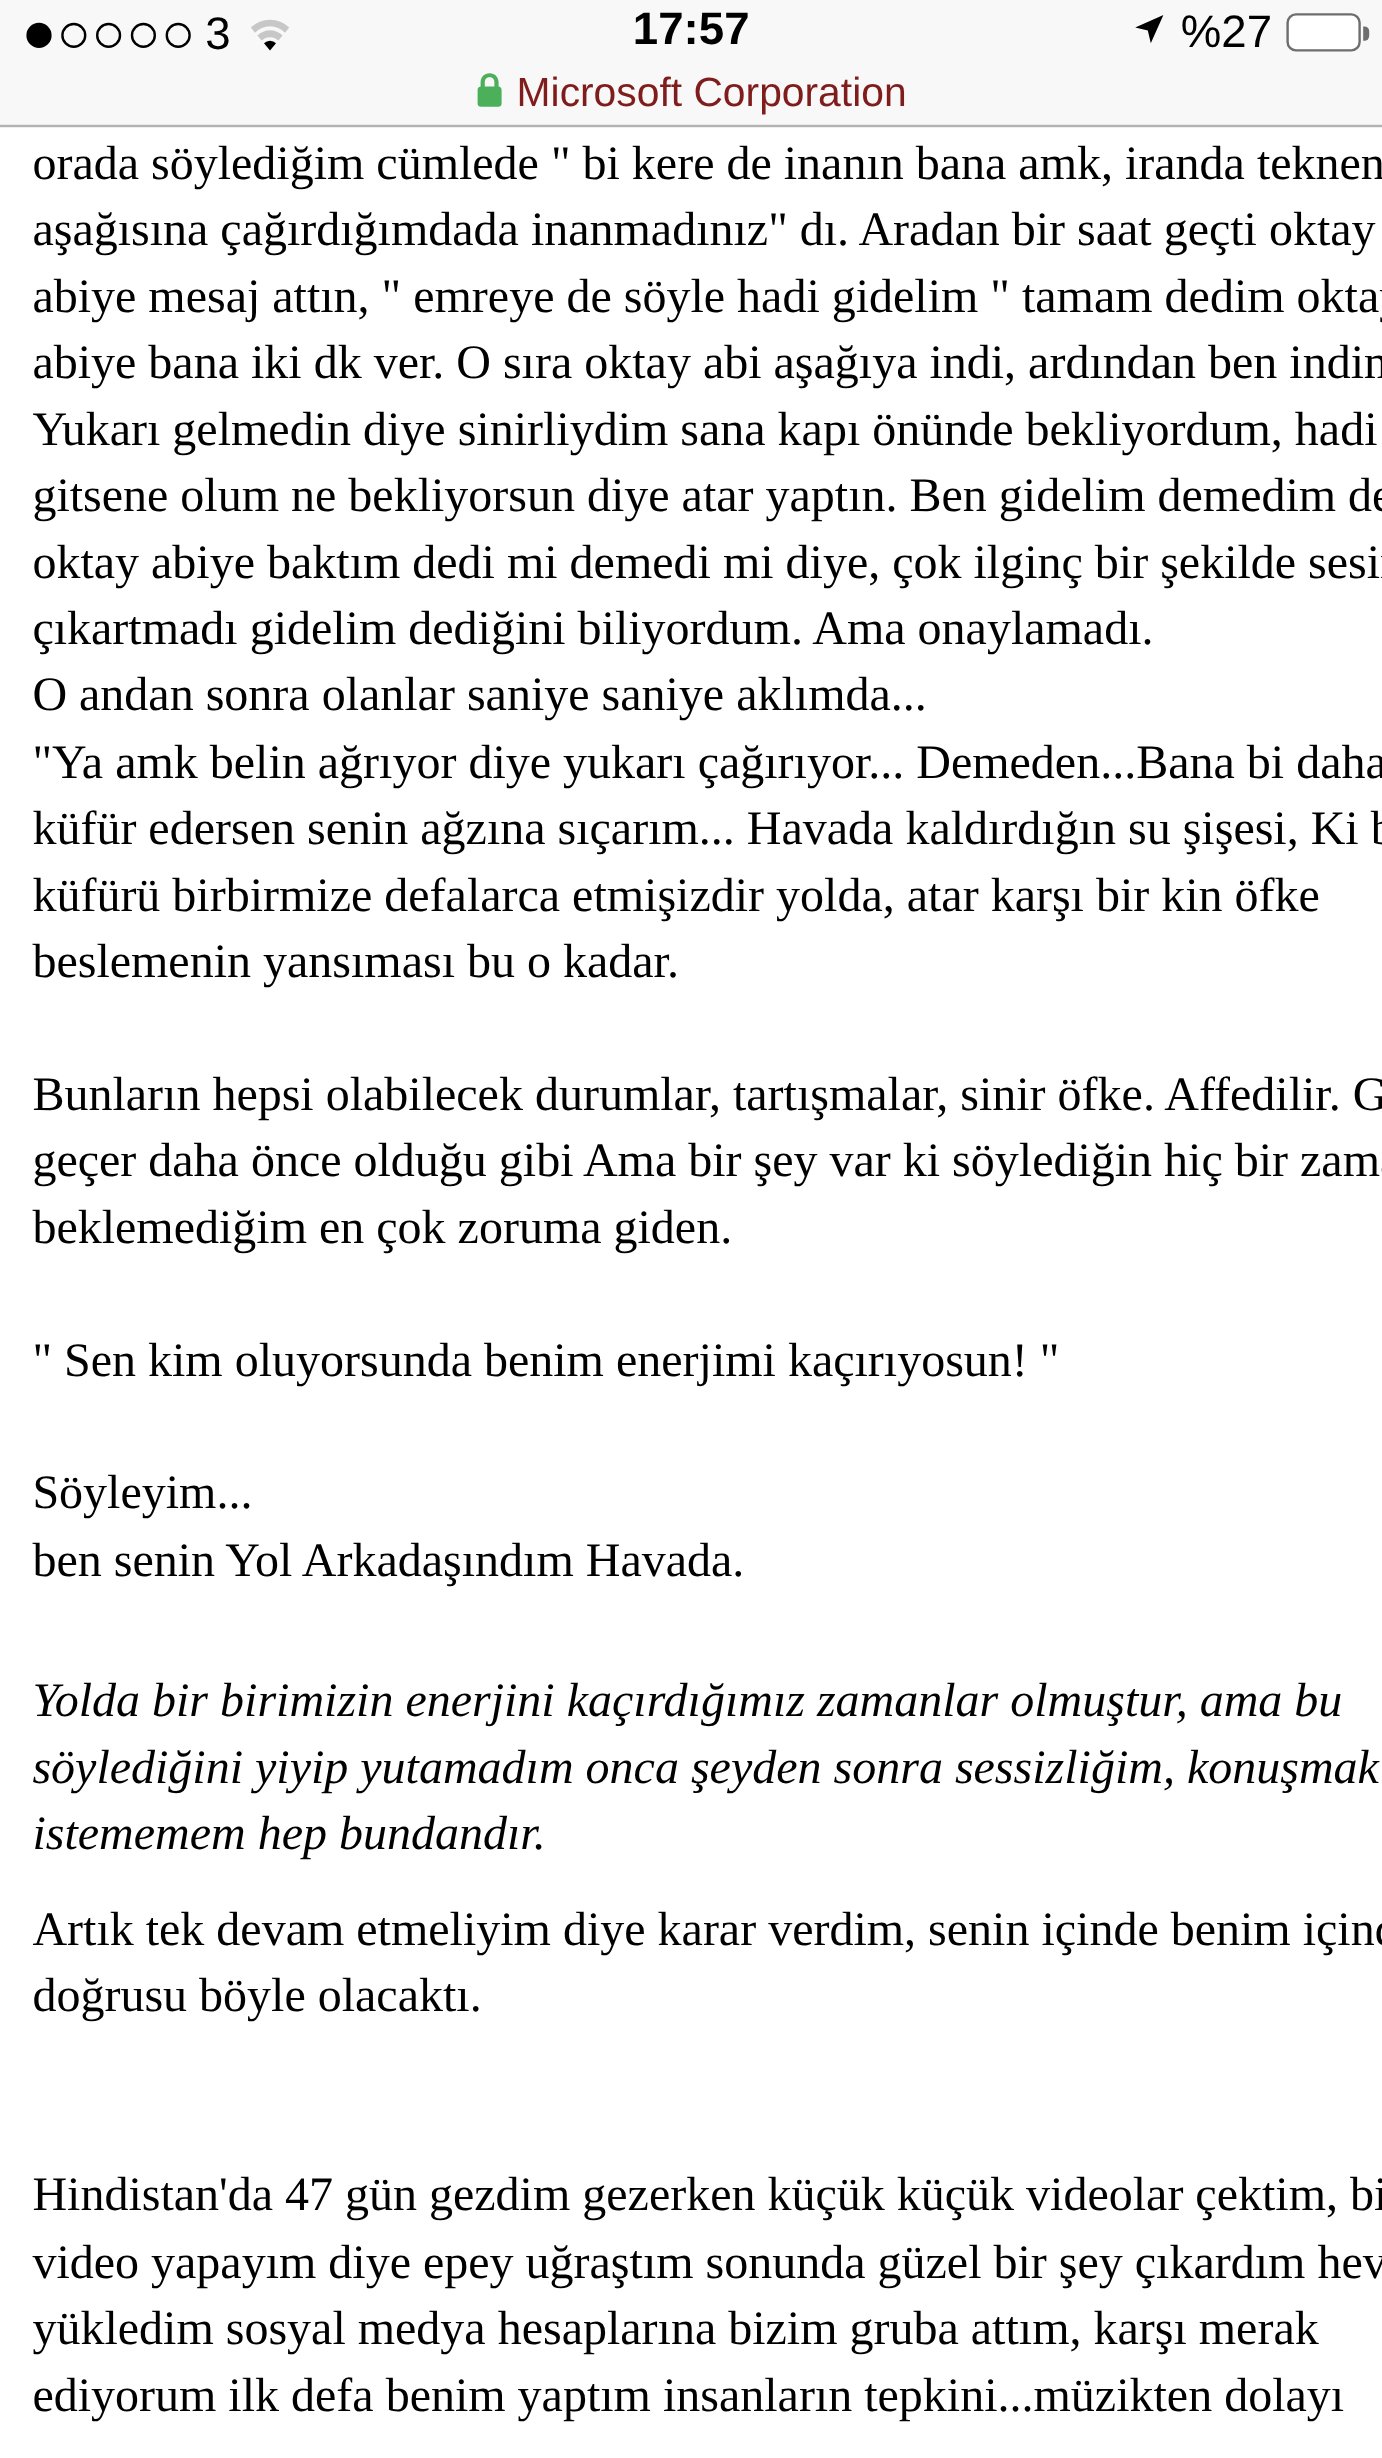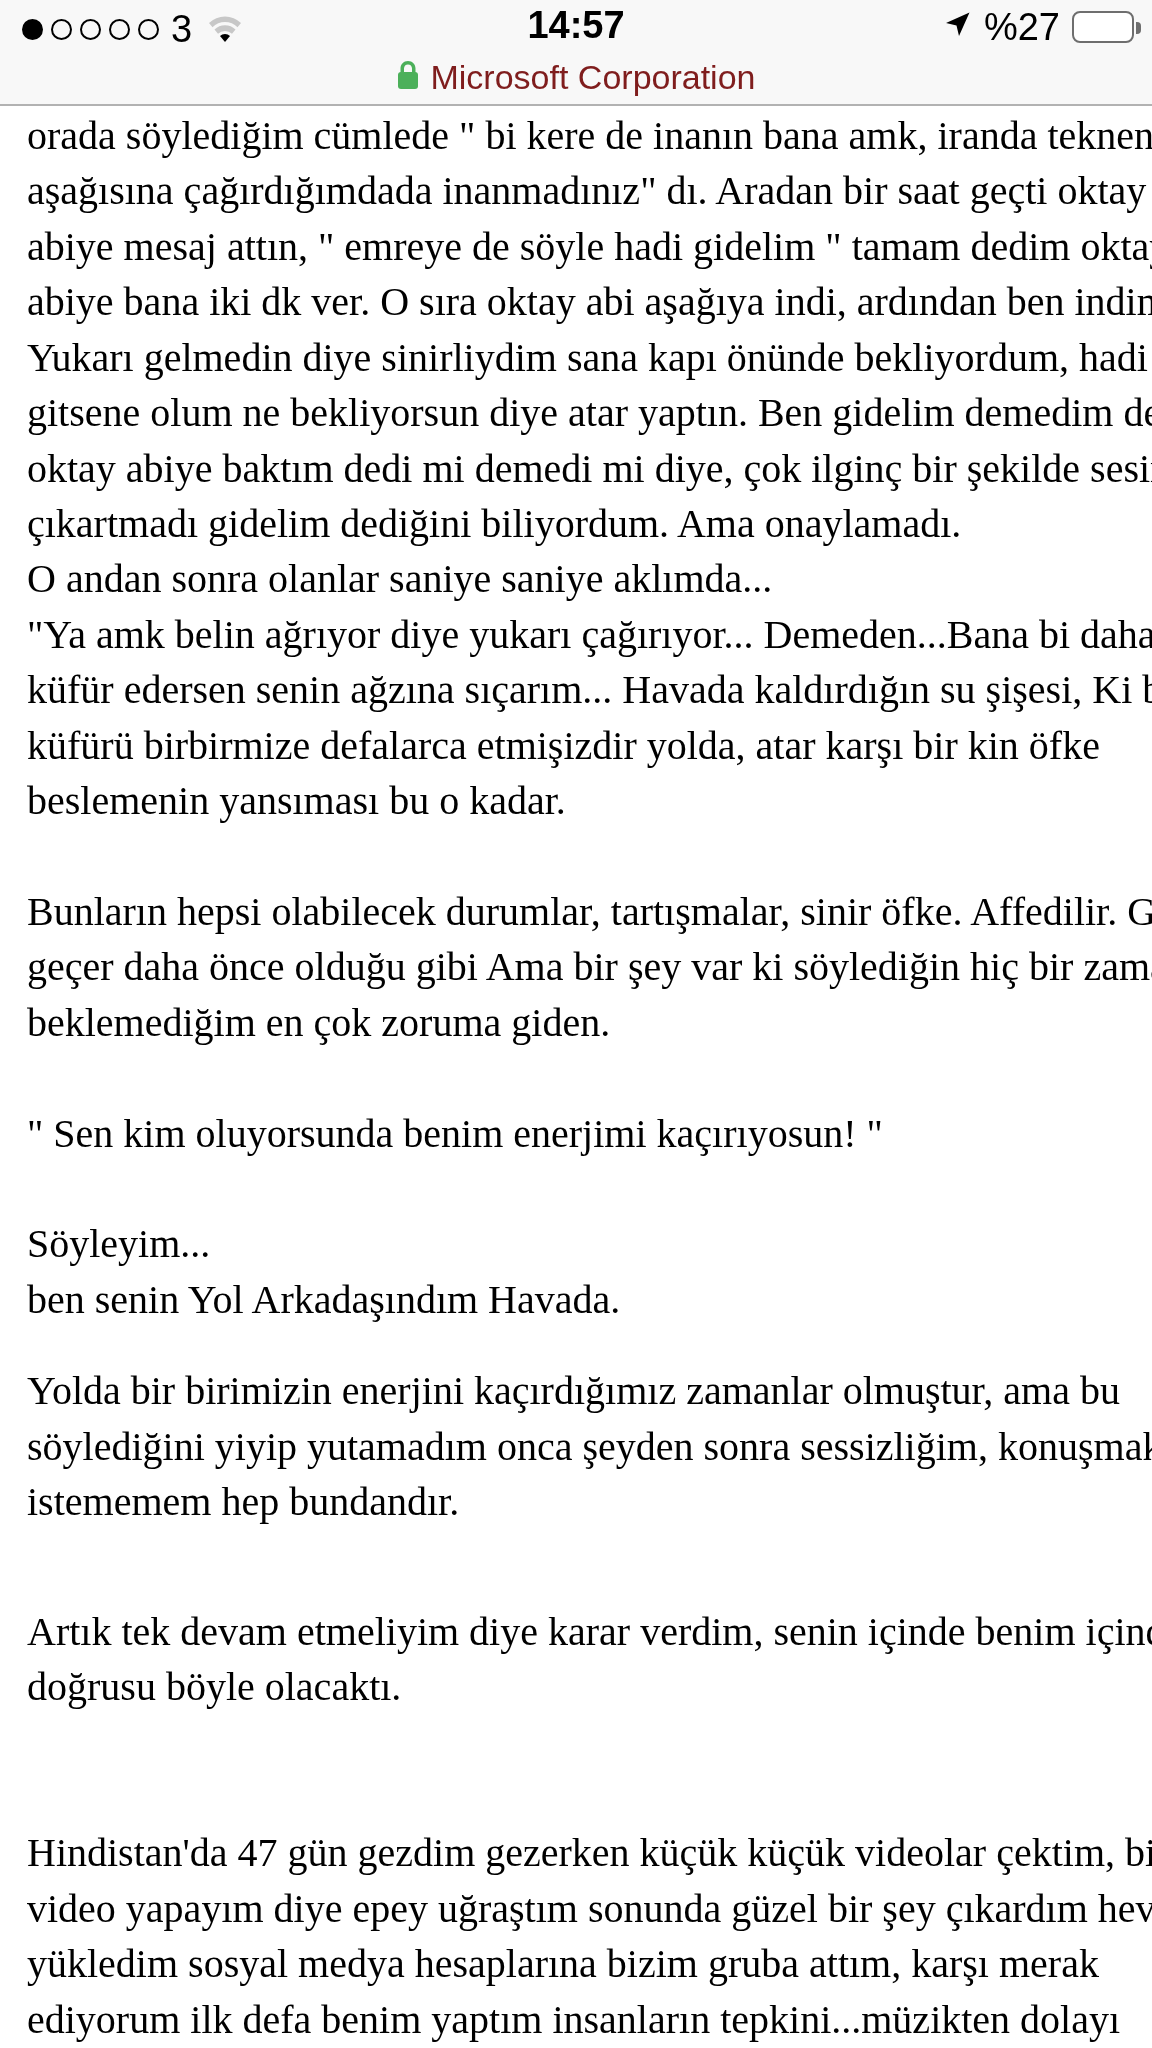--- a/index.html
+++ b/index.html
@@ -55,21 +55,21 @@
         </div>
       <span class="carrier">3</span>
       <span class="wifi">
         <svg width="38" height="30" viewBox="0 0 38 30">
           <path d="M3 10 A23 23 0 0 1 35 10 L31.5 14.2 A17.5 17.5 0 0 0 6.5 14.2 Z" fill="#c7c7c7"></path>
           <path d="M8.5 16.6 A15 15 0 0 1 29.5 16.6 L26 20.8 A10 10 0 0 0 12 20.8 Z" fill="#c7c7c7"></path>
           <path d="M14 23 A7 7 0 0 1 24 23 L19 29 Z" fill="#000000"></path>
         </svg>
       </span>
     </div>
-    <div class="sb-time">14:57</div>
+    <div class="sb-time">17:57</div>
     <div class="sb-right">
       <span>
         <svg width="30" height="30" viewBox="0 0 24 24">
           <path d="M22 2 L3.2 10.4 L11.6 12.4 L13.6 20.8 Z" fill="#000000"></path>
         </svg>
       </span>
       <span class="pct">%27</span>
       <span class="battery">
         <span class="battery-fill" style="width: 27%; background: rgb(253, 195, 44);"></span>
         <span class="battery-nub"></span>
@@ -104,25 +104,25 @@
       <div class="line">beslemenin yansıması bu o kadar.</div>
     </div>
     <div class="block" style="margin-bottom: 55.43px;">
       <div class="line">Bunların hepsi olabilecek durumlar, tartışmalar, sinir öfke. Affedilir. Gelip</div>
       <div class="line">geçer daha önce olduğu gibi Ama bir şey var ki söylediğin hiç bir zaman</div>
       <div class="line">beklemediğim en çok zoruma giden.</div>
     </div>
     <div class="block" style="margin-bottom: 55.43px;">
       <div class="line">" Sen kim oluyorsunda benim enerjimi kaçırıyosun! "</div>
     </div>
-    <div class="block" style="margin-bottom: 36px; font-family: Liberation Serif, serif;">
+    <div class="block" style="margin-bottom: 62px; font-family: Liberation Serif, serif;">
       <div class="line">Söyleyim...</div>
       <div class="line">ben senin Yol Arkadaşındım Havada.</div>
     </div>
-    <div class="block" style="margin-bottom: 74px;">
+    <div class="block" style="margin-bottom: 24px; font-style: italic;">
       <div class="line">Yolda bir birimizin enerjini kaçırdığımız zamanlar olmuştur, ama bu</div>
       <div class="line">söylediğini yiyip yutamadım onca şeyden sonra sessizliğim, konuşmak</div>
       <div class="line">istememem hep bundandır.</div>
     </div>
     <div class="block" style="margin-bottom: 110.86px;">
       <div class="line">Artık tek devam etmeliyim diye karar verdim, senin içinde benim içinde en</div>
       <div class="line">doğrusu böyle olacaktı.</div>
     </div>
     <div class="block" style="margin-bottom: 0px;">
       <div class="line">Hindistan'da 47 gün gezdim gezerken küçük küçük videolar çektim, bir</div>

